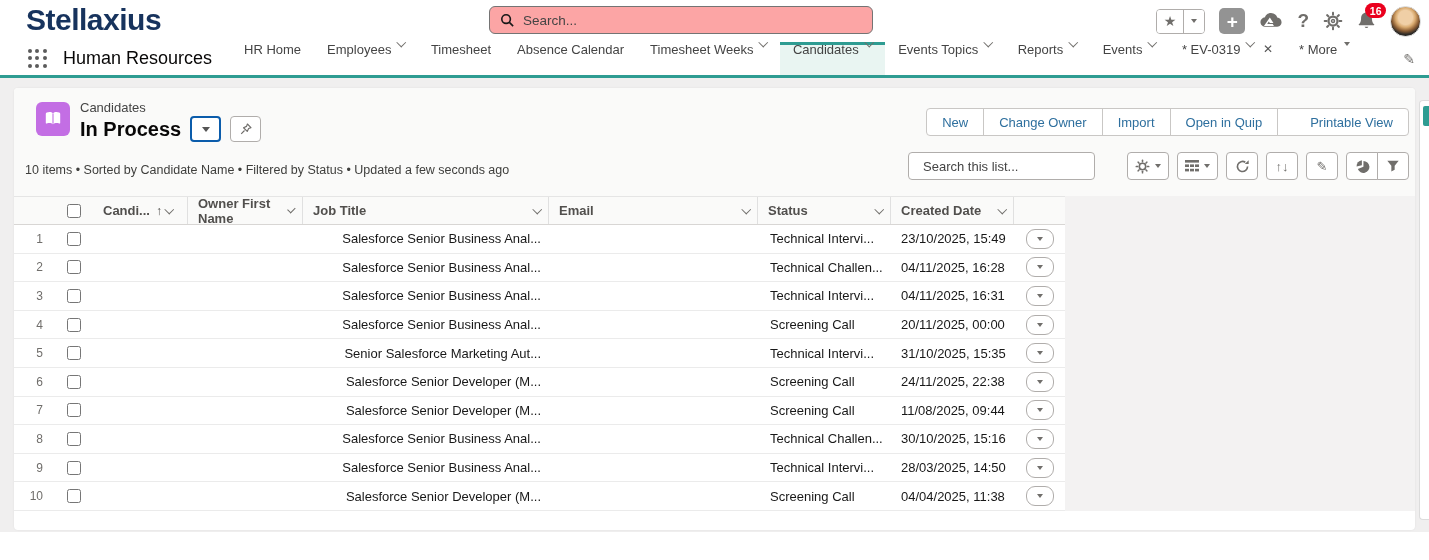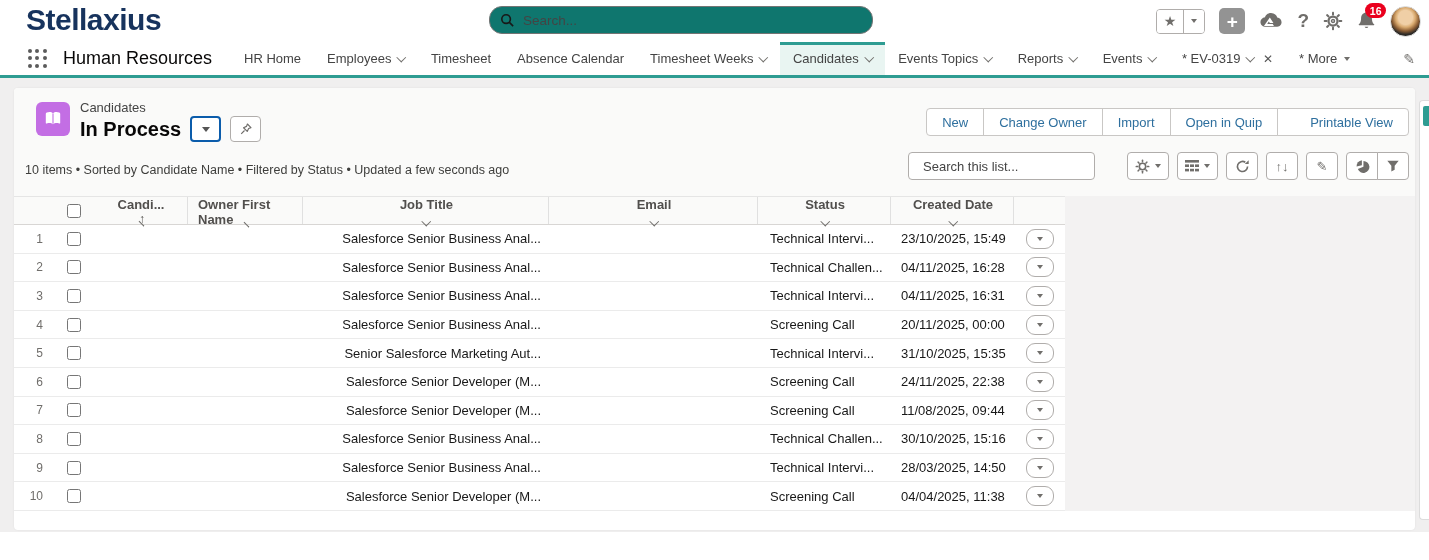--- a/index.html
+++ b/index.html
@@ -2,21 +2,21 @@
 <html><head>
 <meta charset="utf-8">
 <style>
   * { box-sizing: border-box; margin: 0; padding: 0; }
   html,body { width:1429px; height:560px; background:#fff; font-family:"Liberation Sans", sans-serif; overflow:hidden; }
   .screen { position:relative; width:1429px; height:560px; }
 
   
   .ghdr { position:absolute; left:0; top:0; width:100%; height:42px; background:#fff; }
   .logo { position:absolute; left:26px; top:3px; font-size:30px; font-weight:700; color:#17335d; letter-spacing:-0.5px; }
-  .gsearch { position:absolute; left:489px; top:6px; width:384px; height:28px; border:1px solid #747474; border-radius:13px; background:#0f766e; display:flex; align-items:center; padding:0 10px; gap:8px; }
+  .gsearch { position:absolute; left:489px; top:6px; width:384px; height:28px; border:1px solid #747474; border-radius:6px; background:#fca5a5; display:flex; align-items:center; padding:0 10px; gap:8px; }
   .gsearch input { border:none; outline:none; flex:1; font-size:13.5px; color:#181818; font-family:"Liberation Sans",sans-serif; background:transparent; }
   .gsearch input::placeholder { color:#444; }
   .gicons { position:absolute; right:8px; top:0; height:42px; display:flex; align-items:center; gap:14px; }
   .star-grp { display:flex; align-items:center; height:25px; border:1px solid #b0adab; border-radius:4px; overflow:hidden; }
   .star-grp .seg { padding:0 7px; height:100%; display:flex; align-items:center; color:#706e6b; font-size:14px; background:#fff; }
   .star-grp .seg+.seg { border-left:1px solid #b0adab; }
   .plus-btn { width:26px; height:26px; border-radius:5px; background:#939393; color:#fff; font-size:19px; font-weight:700; display:flex; align-items:center; justify-content:center; line-height:1; }
   .help-btn { font-size:19px; font-weight:700; color:#706e6b; }
   .bell-wrap { position:relative; display:flex; align-items:center; }
   .badge { position:absolute; top:-8px; right:-10px; background:#ea001e; color:#fff; font-size:10.5px; font-weight:700; padding:1.5px 4.5px; border-radius:9px; }
@@ -26,21 +26,21 @@
   .caret { display:inline-block; width:0; height:0; border-left:4px solid transparent; border-right:4px solid transparent; border-top:5px solid #555; }
   .caret.sm { border-left-width:3.5px; border-right-width:3.5px; border-top-width:4.5px; border-top-color:#706e6b; }
   .chev { display:inline-block; width:6.5px; height:6.5px; border-right:1.4px solid #706e6b; border-bottom:1.4px solid #706e6b; transform:rotate(45deg); margin-top:-3px; }
 
   
   .navbar { position:absolute; left:0; top:42px; width:100%; height:36px; background:#fff; border-bottom:3px solid #2e9c92; display:flex; align-items:center; }
   .waffle { margin-left:28px; width:19px; height:19px; display:grid; grid-template-columns:repeat(3,1fr); gap:3px; }
   .waffle i { width:4px; height:4px; border-radius:50%; background:#5b5b5b; }
   .appname { margin-left:16px; font-size:18px; color:#080707; white-space:nowrap; width:168px; }
   .tabs { display:flex; height:33px; align-items:stretch; }
-  .tab { padding:0 13px; display:flex; align-items:center; gap:7px; font-size:13px; color:#444; white-space:nowrap; cursor:default; }
+  .tab { padding:0 13px; display:flex; gap:7px; font-size:13px; color:#444; white-space:nowrap; cursor:default; }
   .tab.active { background:#e9f5f2; box-shadow:inset 0 3px 0 #2e9c92; }
   .tab .x { font-size:12px; color:#555; margin-left:2px; }
   .tab.temp span.lbl { }
   .nav-pencil { position:absolute; right:14px; font-size:14px; color:#706e6b; }
 
   
   .pagebg { position:absolute; left:0; top:78px; width:100%; height:454px; background:#f0efef; }
   .card { position:absolute; left:14px; top:88px; width:1401px; height:442px; background:#fff; border-radius:4px; box-shadow:0 0 2px rgba(0,0,0,.08); overflow:hidden; }
   .card-head-bg { position:absolute; left:0; top:0; width:100%; height:108px; background:#fafaf9; }
   .lv-icon { position:absolute; left:22px; top:14px; width:34px; height:34px; border-radius:6px; background:#c36ee4; display:flex; align-items:center; justify-content:center; }
@@ -63,21 +63,21 @@
   .tgrp .tbtn:first-child { border-radius:4px 0 0 4px; margin-left:0; }
   .tgrp .tbtn:last-child { border-radius:0 4px 4px 0; }
   .summary { position:absolute; left:11px; top:75px; font-size:12.5px; color:#3e3e3c; }
 
   
   .grid { position:absolute; left:0; top:108px; width:1051px; background:#fff; font-size:13px; color:#181818; }
   .right-fill { position:absolute; left:1051px; top:108px; width:350px; height:315px; background:#f3f2f2; }
   .thr { display:flex; height:29px; background:#fafaf9; border-top:1px solid #e5e5e5; border-bottom:1px solid #d8d6d4; align-items:center; font-weight:700; color:#514f4d; }
   .th { height:100%; display:flex; align-items:center; padding:0 8px 0 10px; }
   .th .sp { flex:1; }
-  .th.bdr { border-right:1px solid #e0e0e0;flex-direction:column; }
+  .th.bdr { border-right:1px solid #e0e0e0; }
   .tdr { display:flex; height:28.6px; align-items:center; background:#fff; border-bottom:1px solid #ebebeb; }
   .td { height:100%; display:flex; align-items:center; padding:0 8px 0 12px; white-space:nowrap; overflow:hidden; }
   .c-num { width:41px; justify-content:flex-end; padding-right:12px; color:#706e6b; font-size:12px; }
   .c-chk { width:38px; justify-content:center; padding:0; }
   .c-cand { width:95px; }
   .c-own { width:115px; }
   .c-job { width:246px;justify-content:flex-end; }
   .c-mail { width:209px; }
   .c-stat { width:133px; }
   .c-date { width:123px; padding-left:10px; }

